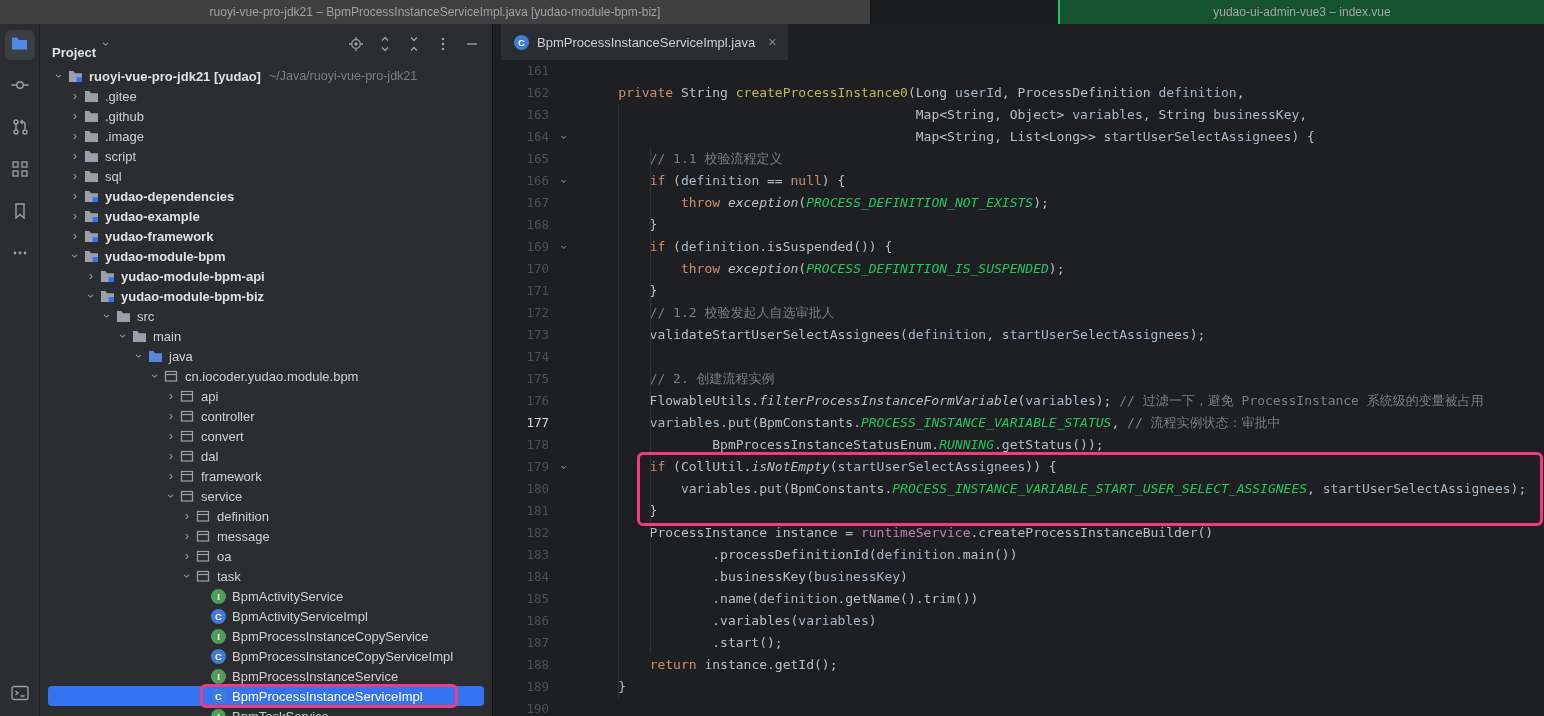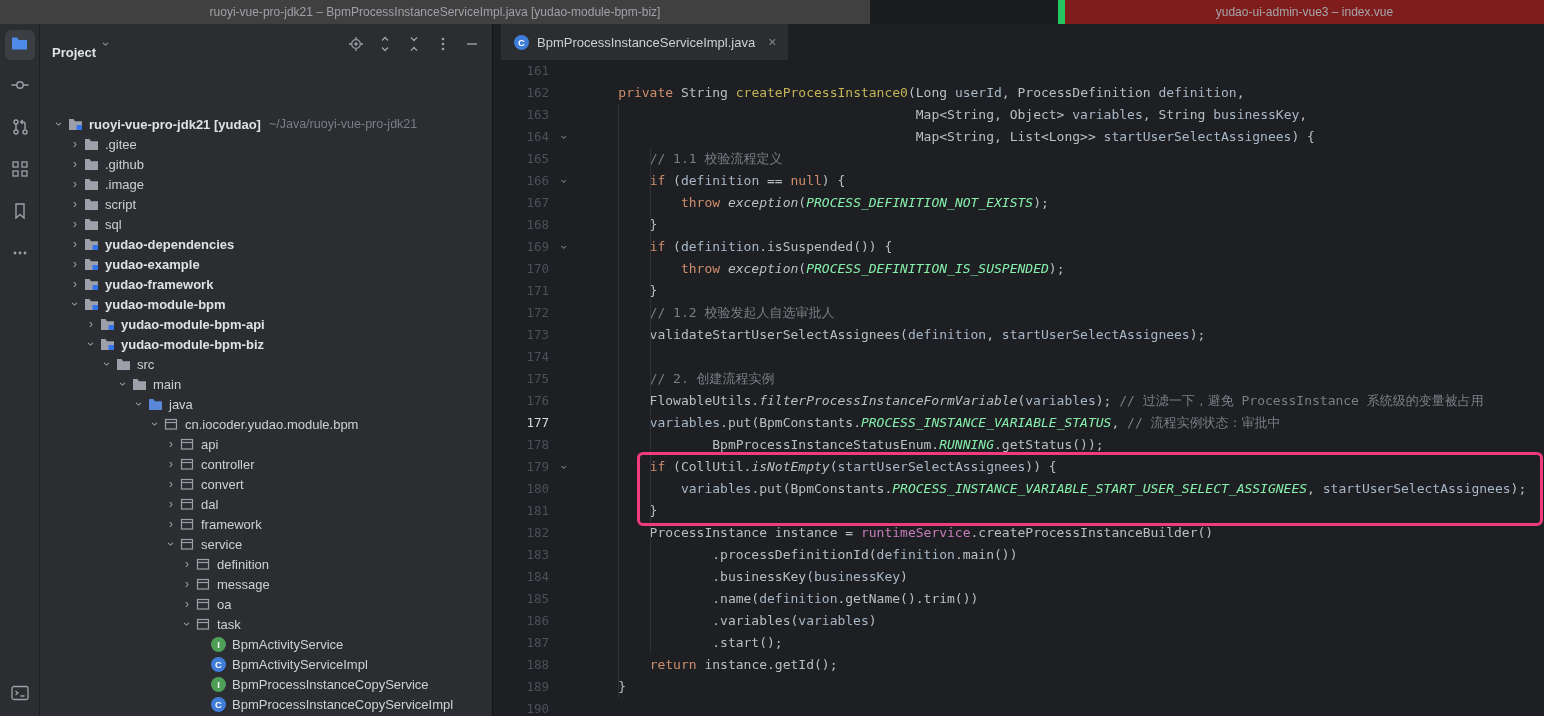--- a/index.html
+++ b/index.html
@@ -5,21 +5,21 @@
   * { margin:0; padding:0; box-sizing:border-box; }
   html,body { width:1544px; height:716px; overflow:hidden; background:#1e1f22;
     font-family:"Liberation Sans","DejaVu Sans",sans-serif; }
   #app { position:relative; width:1544px; height:716px; }
 
   
   .titlebar { position:absolute; top:0; left:0; width:100%; height:24px; display:flex; }
   .tb-seg { display:flex; align-items:center; justify-content:center; font-size:12px; color:#9ea1a6; white-space:nowrap; overflow:hidden; }
   .tb-left  { width:870px; background:#404040; }
   .tb-gap   { width:188px; background:#1b1c1e; }
-  .tb-right { flex:1; background:#7f1d1d; border-left:7px solid #22c55e; color:#a3a6aa; }
+  .tb-right { flex:1; background:#14532d; border-left:2px solid #22c55e; color:#a3a6aa; }
 
   
   .main { position:absolute; top:24px; left:0; right:0; bottom:0; display:flex; }
 
   
   .activity { width:40px; background:#2b2d30; border-right:1px solid #1e1f22; position:relative;
     display:flex; flex-direction:column; align-items:center; padding-top:6px; gap:12px; }
   .act-btn { width:30px; height:30px; border-radius:6px; display:flex; align-items:center; justify-content:center; }
   .act-btn.active { background:#3b3e43; }
   .act-bottom { position:absolute; bottom:6px; left:5px; }
@@ -66,21 +66,21 @@
   .ln.cur { color:#d5d8de; }
   .fold { width:30px; flex:0 0 30px; display:flex; justify-content:center; color:#7f838a;
     font-size:12px; transform:rotate(0deg); }
   .fold span { display:inline-block; transform:rotate(90deg); }
   .codetext { margin-left:8px; white-space:pre; }
 
   .pl { color:#bcbec4; }
   .kw { color:#cf8e6d; }
   .me { color:#c4b458; }
   .cm { color:#7a7e85; }
-  .co { color:#86efac; font-style:italic; }
+  .co { color:#22c55e; font-style:italic; }
   .fd { color:#c77dbb; }
   .sm { color:#bcbec4; font-style:italic; }
   .pa { color:#a8b7c7; }
 
   .guide { position:absolute; border-left:1px solid #2f3136; pointer-events:none; }
   .ann { position:absolute; border:3px solid var(--pink,#f23b7c); border-radius:6px; pointer-events:none; z-index:5; }
 </style>
 </head>
 <body>
 
@@ -188,21 +188,21 @@
               </svg>
           </span>
           <span class="hicon">
             <svg width="16" height="16" viewBox="0 0 16 16" stroke="#9da0a8" stroke-width="1.4">
                 <path d="M3 8h10"></path>
               </svg>
           </span>
         </span>
       </div>
       <div class="tree">
-          <div class="row" style="padding-left: 12px; margin-top: 48px;">
+          <div class="row" style="padding-left: 12px;">
             <span class="chev exp">›</span>
             <span class="ticon">
               <svg width="15" height="13" viewBox="0 0 15 13">
                 <path d="M1 1h4.4l1.6 2.2H14V12H1z" fill="#9da0a8"></path>
                 <rect x="8.5" y="7" width="5.5" height="5" fill="#3574f0"></rect>
               </svg>
             </span>
             <span class="lbl b">ruoyi-vue-pro-jdk21 [yudao]</span>
             <span class="sfx">~/Java/ruoyi-vue-pro-jdk21</span>
           </div>

